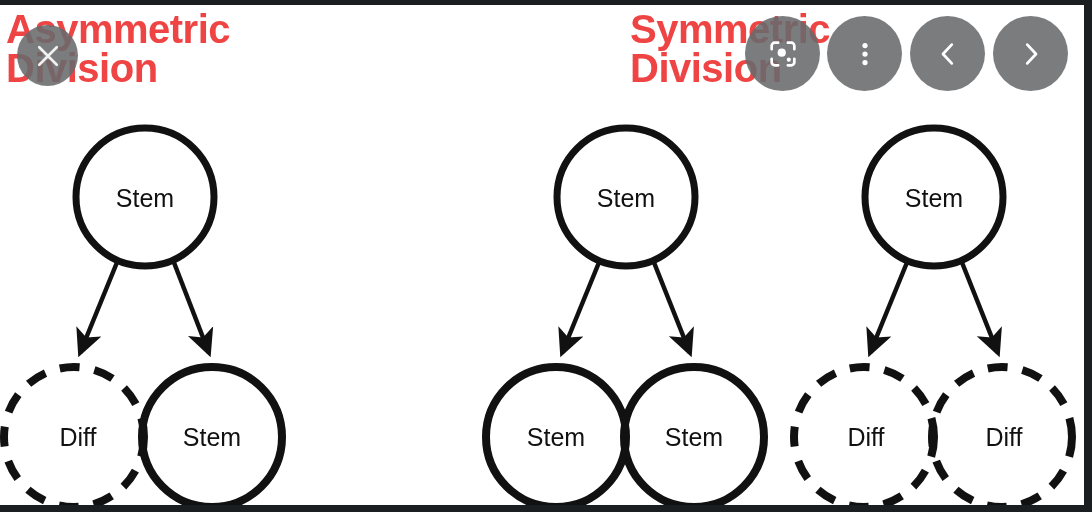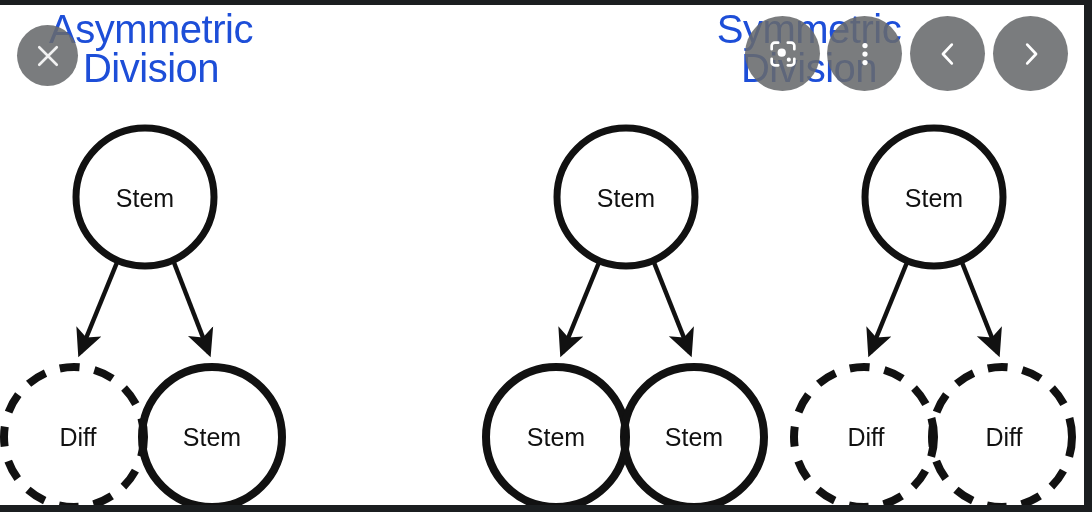--- a/index.html
+++ b/index.html
@@ -35,37 +35,37 @@
   #diagram-svg {
     position: absolute;
     left: 0;
     top: 0;
     width: 1084px;
     height: 500px;
     display: block;
   }
 
   .panel-title {
-    font-weight: normal;
+    font-weight: bold;
     font-size: 40px;
     line-height: 0.98;
     letter-spacing: -0.5px;
-    color: #1d4ed8;
-    text-align: center;
+    color: #ef4444;
+    text-align: left;
     white-space: pre-line;
     position: absolute;
     -webkit-font-smoothing: antialiased;
   }
   #title-asymmetric {
     left: 6px;
     top: 5px;
     width: 290px;
   }
   #title-symmetric {
-    left: 664px;
+    left: 630px;
     top: 5px;
     width: 290px;
   }
 
   .node-label {
     font-family: "Liberation Sans", sans-serif;
     font-size: 25px;
     fill: #111111;
     text-anchor: middle;
     dominant-baseline: middle;

